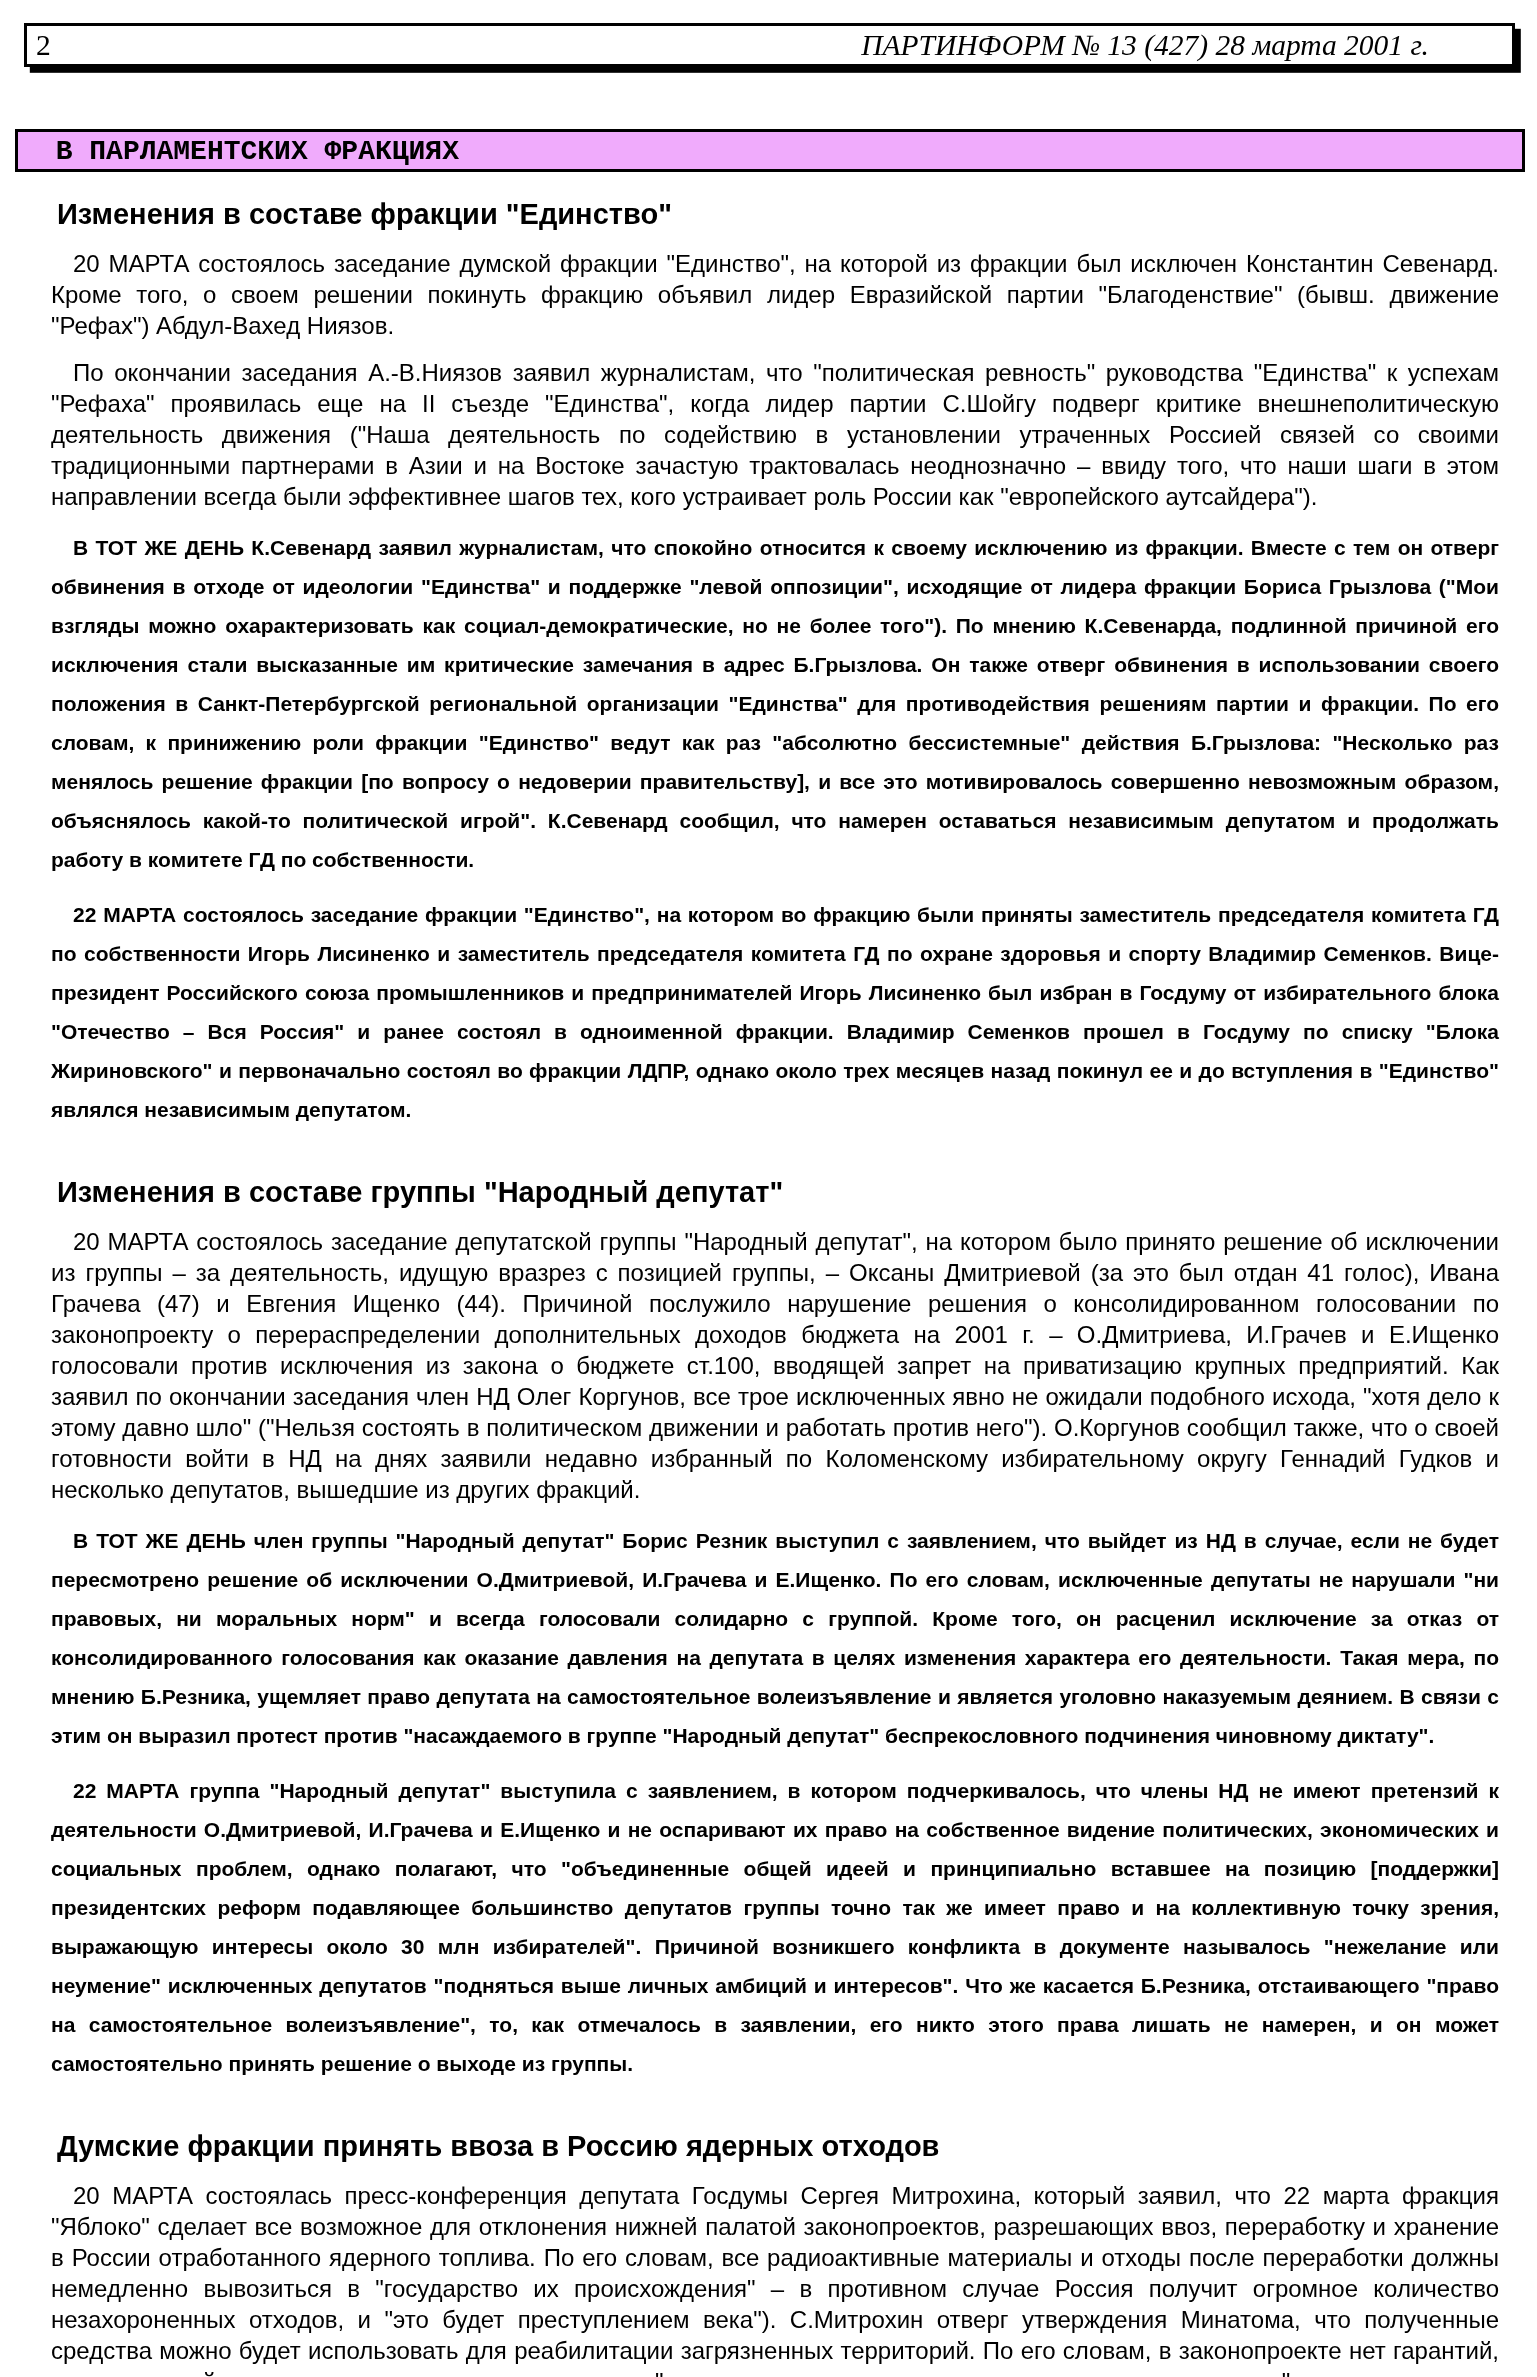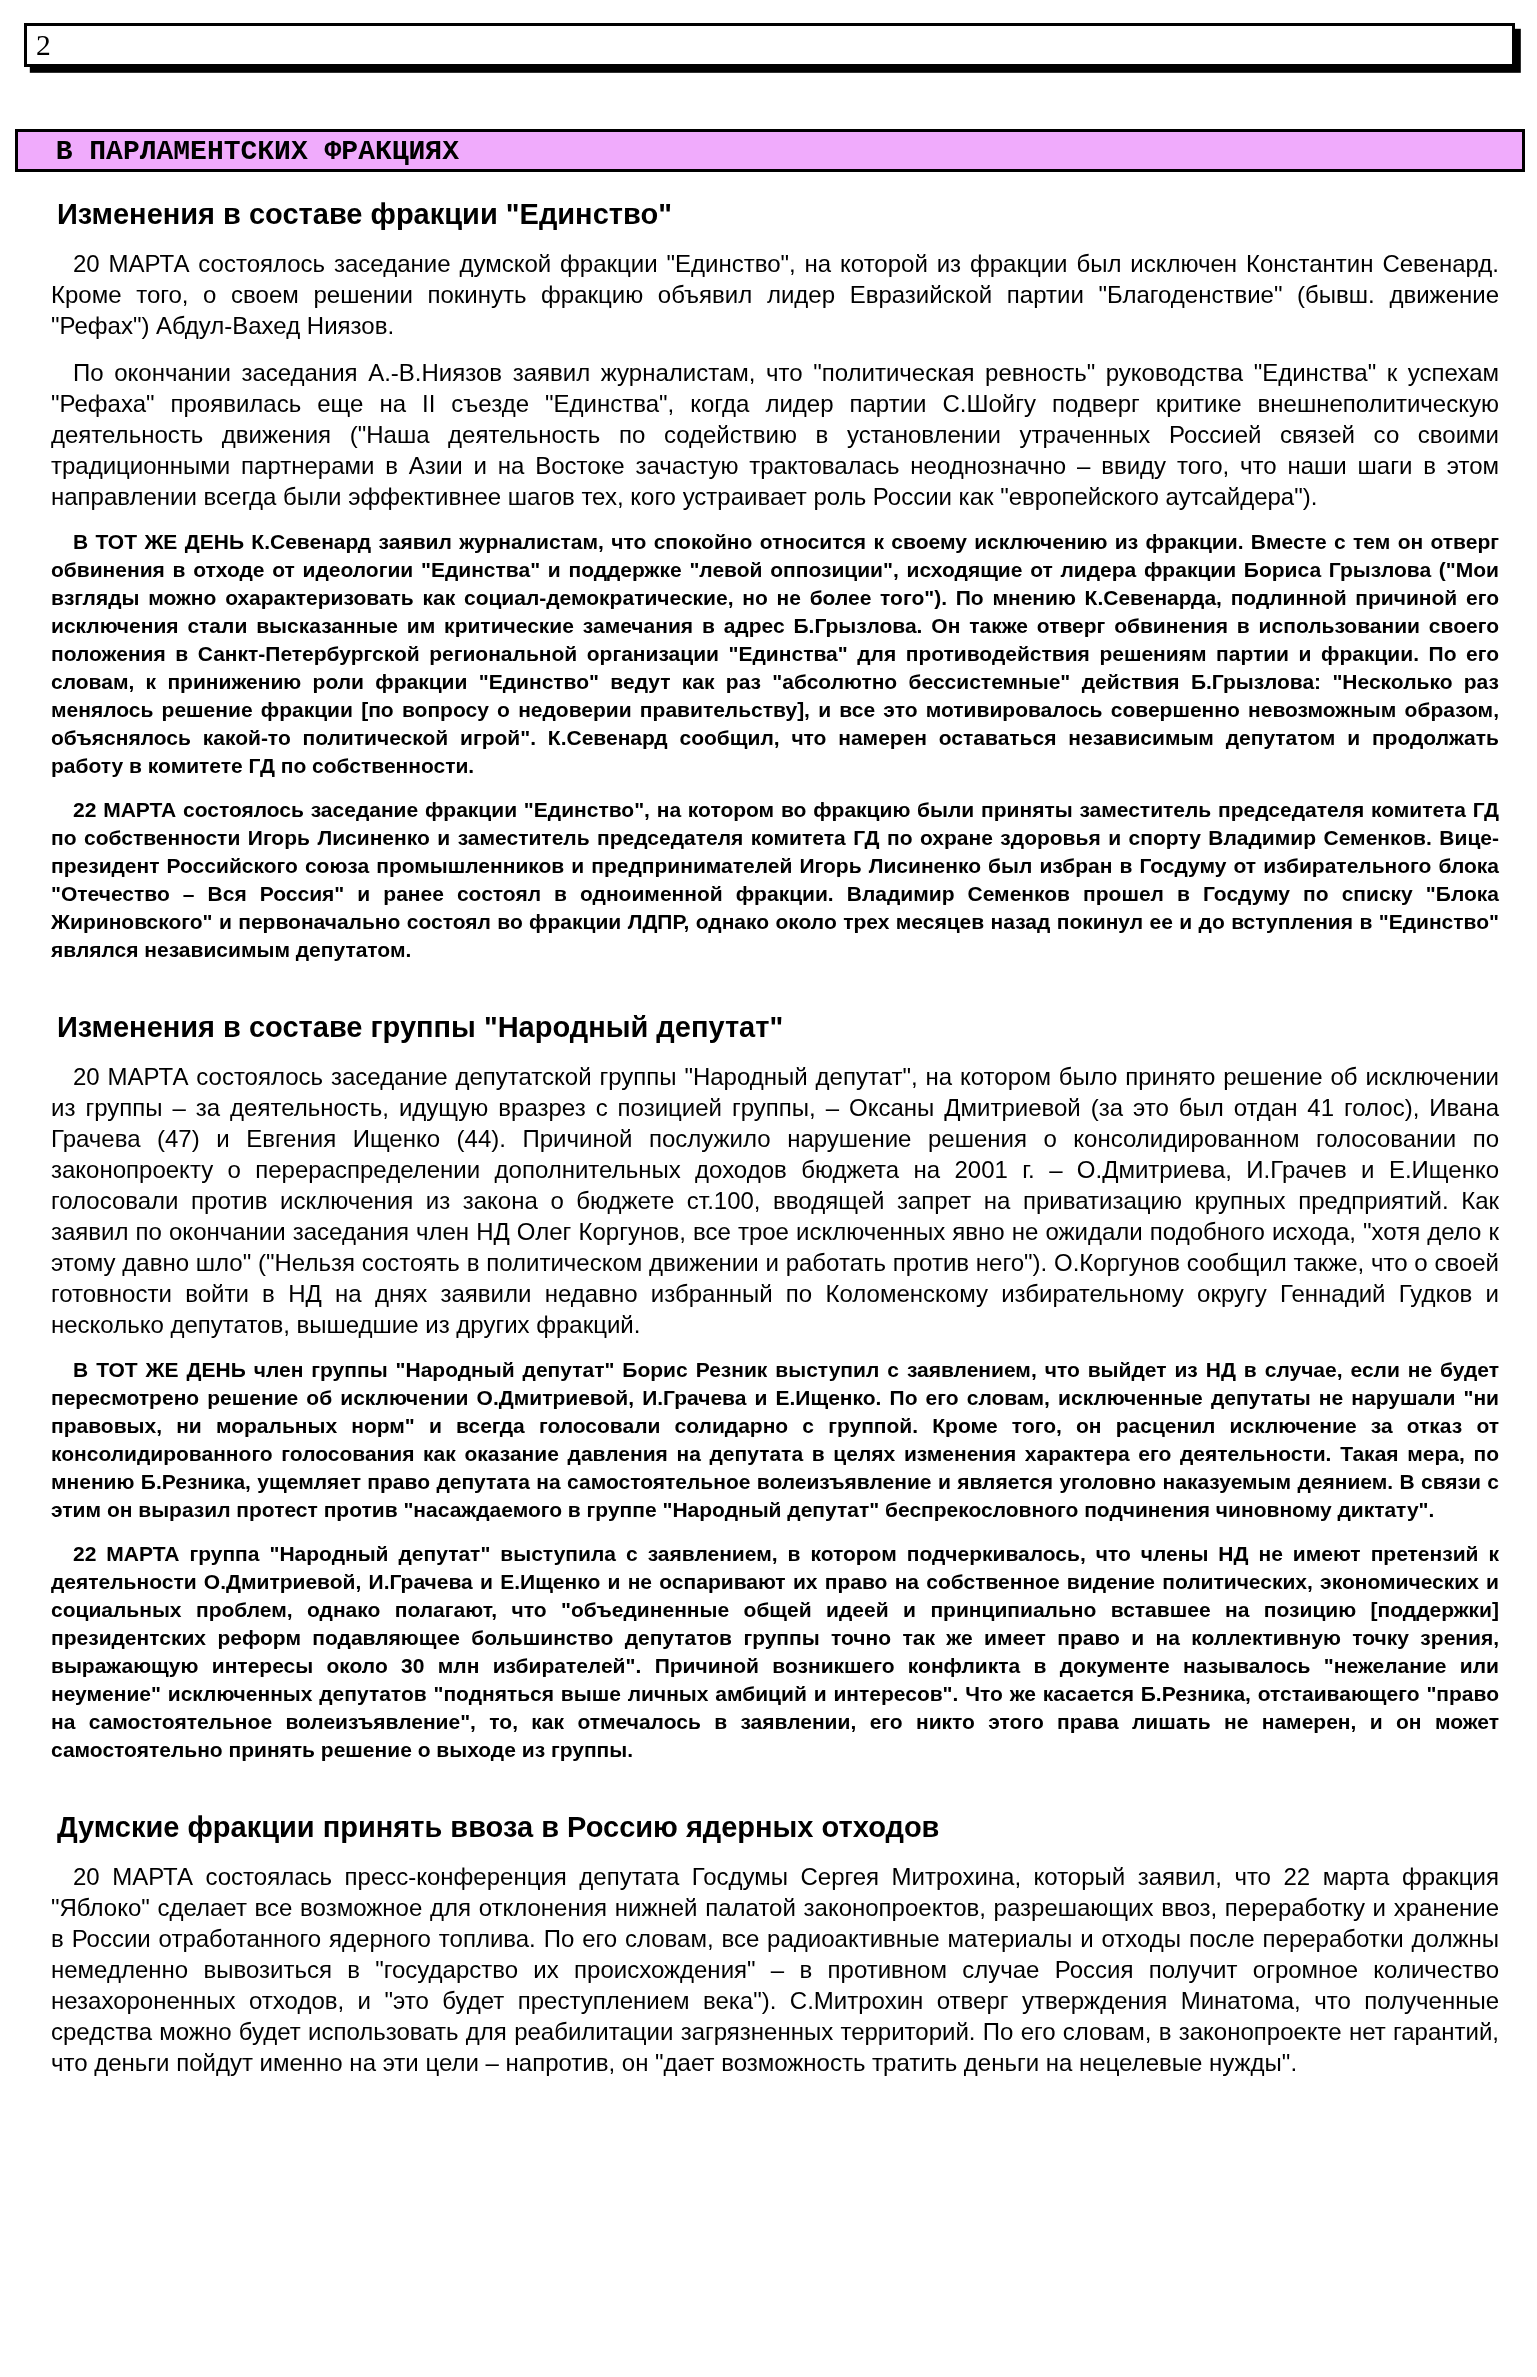--- a/index.html
+++ b/index.html
@@ -26,29 +26,30 @@
     font-family: "Liberation Sans", "DejaVu Sans", sans-serif;
   }
   .article { margin: 0; }
   .article-title {
     font-size: 29px; line-height: 36px; font-weight: bold; margin: 0 0 0 22px; padding: 0;
   }
   .para {
     font-size: 24px; line-height: 31px; text-align: justify; margin: 16px;
     text-indent: 22px;
   }
-  .para.bold { font-weight: bold; font-size: 21px; line-height: 28px; }
+  .para.bold { font-weight: bold; font-size: 21px; line-height: 39px; }
   .lead { font-weight: bold; }
   .article + .article { margin-top: 45px; }
 </style>
 </head>
 <body>
 
 <div class="page-header">
   <span class="page-number">2</span>
+  <span class="issue-info">ПАРТИНФОРМ № 13 (427) 28 марта 2001 г.</span>
 </div>
 
 <div class="section-banner">
   <span>В ПАРЛАМЕНТСКИХ ФРАКЦИЯХ</span>
 </div>
 
 <div class="article-body">
 
   <div class="article">
     <h2 class="article-title">Изменения в составе фракции "Единство"</h2>

